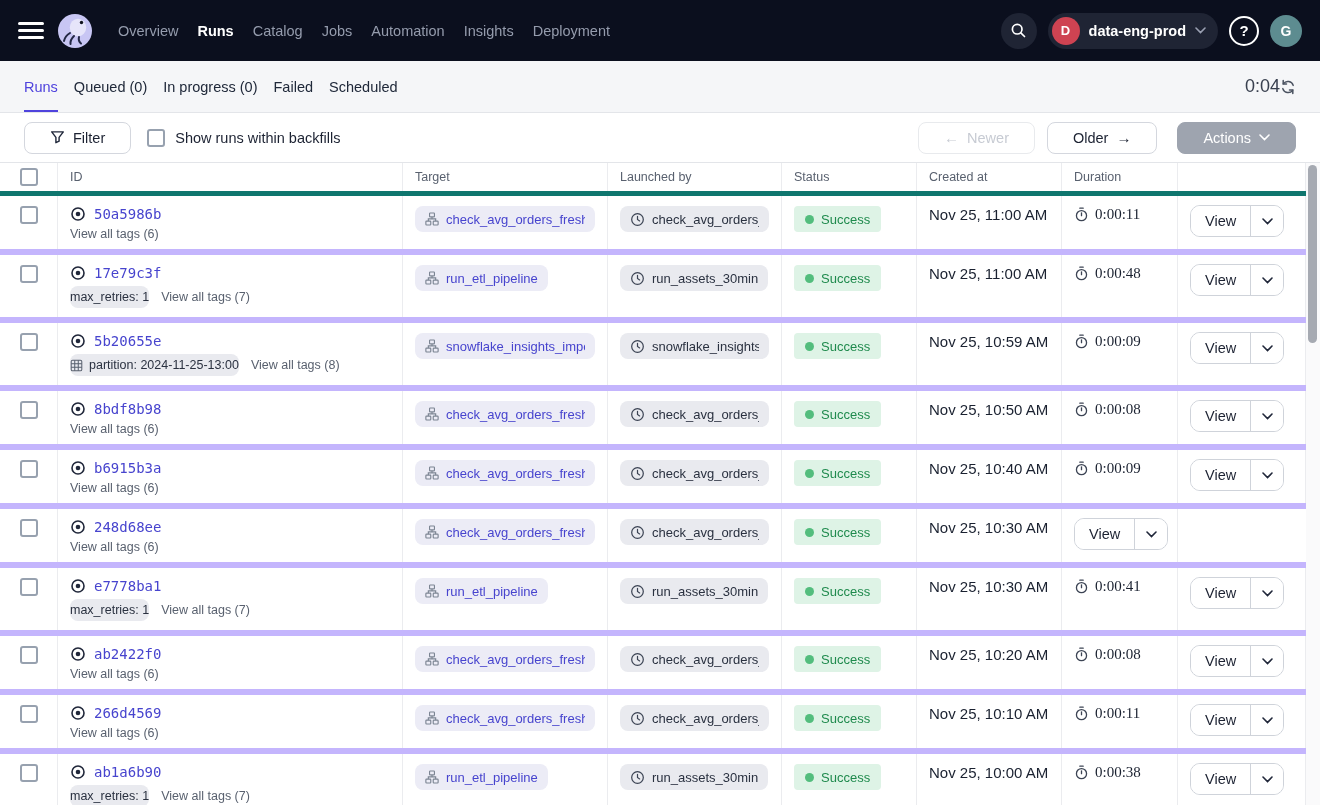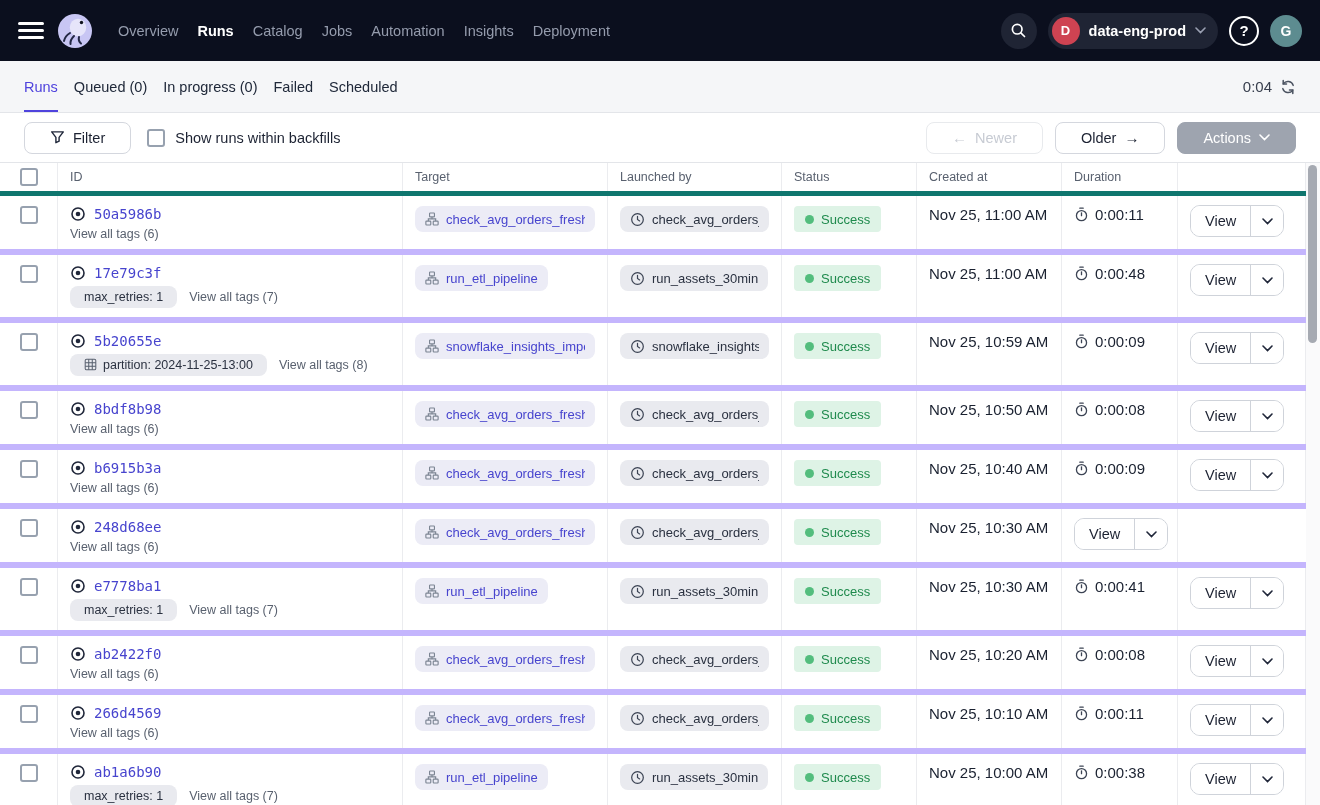--- a/index.html
+++ b/index.html
@@ -36,61 +36,61 @@
 
   
   .tabsbar {
     height:52px; background:#F5F6F8; border-bottom:1px solid #E3E5E9;
     display:flex; align-items:stretch; padding:0 24px;
   }
   .tabs { display:flex; gap:16px; }
   .tab { display:flex; align-items:center; font-size:14.5px; color:#20293A; cursor:pointer; position:relative; }
   .tab.active { color:var(--accent,#4F43DD); font-weight:500; }
   .tab.active::after { content:""; position:absolute; left:0; right:0; bottom:0; height:2px; background:var(--accent,#4F43DD); }
-  .timer { margin-left:auto; display:flex; align-items:center; gap:8px; color:#39404F; font-size:15px; }
+  .timer { margin-left:auto; display:flex; align-items:center; color:#39404F; font-size:18px; }
 
   
   .toolbar { height:50px; background:#fff; border-bottom:1px solid #E3E5E9; display:flex; align-items:center; padding:0 24px; gap:16px; }
   .btn {
     height:32px; display:inline-flex; align-items:center; gap:8px; padding:0 25px;
     border:1px solid #D4D7DE; border-radius:8px; background:#fff; font-size:14.5px; color:#1C2232;
     font-family:inherit; cursor:pointer; white-space:nowrap;
   }
   .btn.disabled { color:#C7CBD3; border-color:#E8EAED; cursor:default; }
-  .btn.primary-gray { background:var(--actions_gray,#9EA4AF); border-color:var(--actions_gray,#9EA4AF); color:#fff; }
+  .btn.primary-gray { background:var(--actions_gray,#9EA4AF); border-color:var(--actions_gray,#9EA4AF); color:#fff;margin-left:8px; }
   .backfills { display:flex; align-items:center; gap:10px; font-size:14.5px; cursor:pointer; }
   .cb { width:18px; height:18px; border:2px solid #97A1AF; border-radius:3px; background:#fff; display:inline-block; cursor:pointer; flex:none; }
   .toolbar-right { margin-left:auto; display:flex; align-items:center; gap:12px; }
   .arrow { font-size:15px; }
 
   
   .table { width:1306px; }
   .grid-cols { display:grid; grid-template-columns:58px 345px 205px 174px 135px 145px 116px 1fr; }
   .thead { height:33px; border-bottom:5px solid #0f766e; background:#fff; }
   .th { display:flex; align-items:center; padding:0 12px; font-size:12.5px; color:#59616F; border-right:1px solid #EBECEF; }
   .th.cb-col { justify-content:center; padding:0; }
   .trow { border-bottom:6px solid #c4b5fd; min-height:57px; }
   .trow.tall { min-height:68px; }
   .td { padding:10px 12px 8px; border-right:1px solid #EBECEF; overflow:hidden; }
   .cb-cell { display:flex; justify-content:center; padding:10px 0 0; }
   .id-line { display:flex; align-items:center; gap:8px; }
   .run-id { font-family:"DejaVu Sans Mono", monospace; font-size:14px; color:var(--link,#4744CE); text-decoration:none; cursor:pointer; }
   .tag-line { display:flex; align-items:center; gap:12px; margin-top:5px; flex-wrap:nowrap; }
   .tags { display:inline-flex; gap:8px; }
-  .tag-pill { display:inline-flex; align-items:flex-start; gap:6px; background:#E9EAEF; border-radius:8px; padding:4px 14px; font-size:12.5px; color:#2A3140; cursor:pointer; white-space:nowrap; }
+  .tag-pill { display:inline-flex; align-items:flex-end; gap:6px; background:#E9EAEF; border-radius:8px; padding:4px 0; font-size:12.5px; color:#2A3140; cursor:pointer; white-space:nowrap; }
   .view-all { font-size:12.5px; color:#59616F; cursor:pointer; white-space:nowrap; }
   .pill { display:inline-flex; align-items:center; gap:7px; height:26px; padding:0 10px; border-radius:8px; font-size:13px; max-width:100%; white-space:nowrap; overflow:hidden; cursor:pointer; }
   .target-pill { background:#ECECF6; color:var(--link,#4744CE); }
   .launched-pill { background:#E9EAEF; color:#2A3140; }
   .pill-text { overflow:hidden; }
   .status-pill { display:inline-flex; align-items:center; gap:7px; height:26px; padding:0 11px; border-radius:4px;
     background:var(--success_bg,#DEF3E6); color:var(--success_text,#1F8A4D); font-size:13px; }
   .dot { width:9px; height:9px; border-radius:50%; background:var(--success_dot,#53BD7D); }
   .created-cell span { font-size:15px; color:#1A2130; }
-  .duration-cell { display:flex; align-items:flex-start; gap:6px; font-size:15px; color:#1A2130; }
+  .duration-cell { display:flex; align-items:flex-start; gap:6px; font-size:15px; color:#1A2130;font-family:Liberation Serif, serif; }
   .duration-cell .icon { margin-top:1px; }
   .actions-cell { padding-top:9px; }
   .view-btn { display:inline-flex; border:1px solid #CFD3DA; border-radius:10px; overflow:hidden; background:#fff; }
   .view-main { border:none; background:#fff; font-family:inherit; font-size:14.5px; color:#1C2232; padding:0 14px; height:30px; cursor:pointer; }
   .view-caret { border:none; border-left:1px solid #CFD3DA; background:#fff; width:33px; height:30px; display:flex; align-items:center; justify-content:center; cursor:pointer; }
 
   
   .scrollbar { position:absolute; top:163px; right:0; bottom:0; width:14px; background:#FAFAFB; }
   .scroll-thumb { position:absolute; top:2px; left:2px; width:9px; height:178px; border-radius:5px; background:#A6AAB2; }
 </style>

